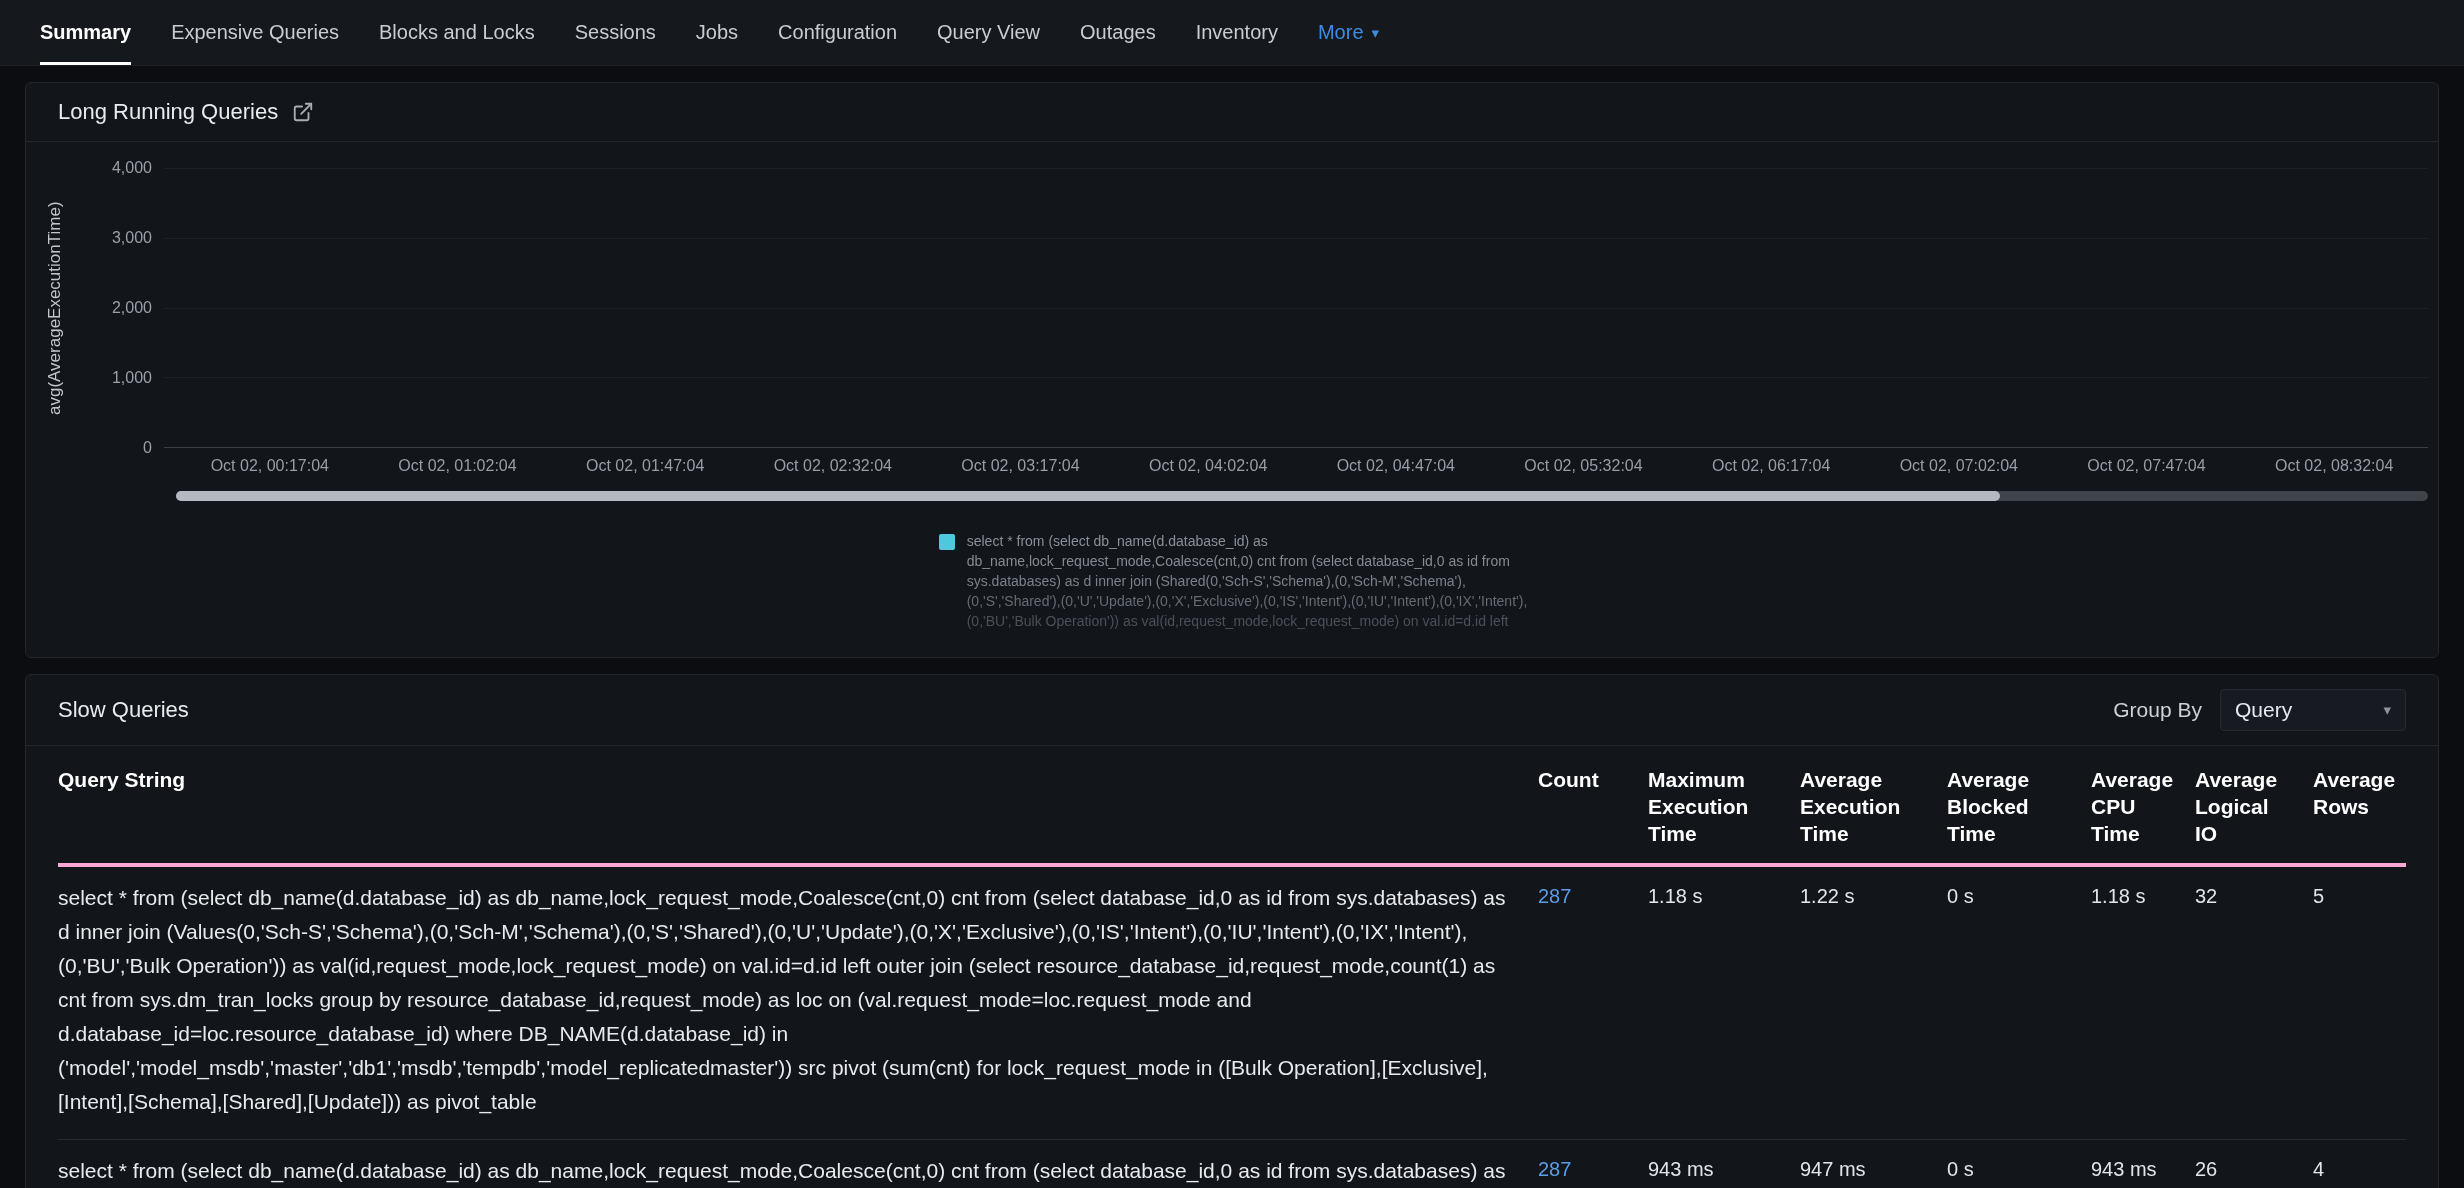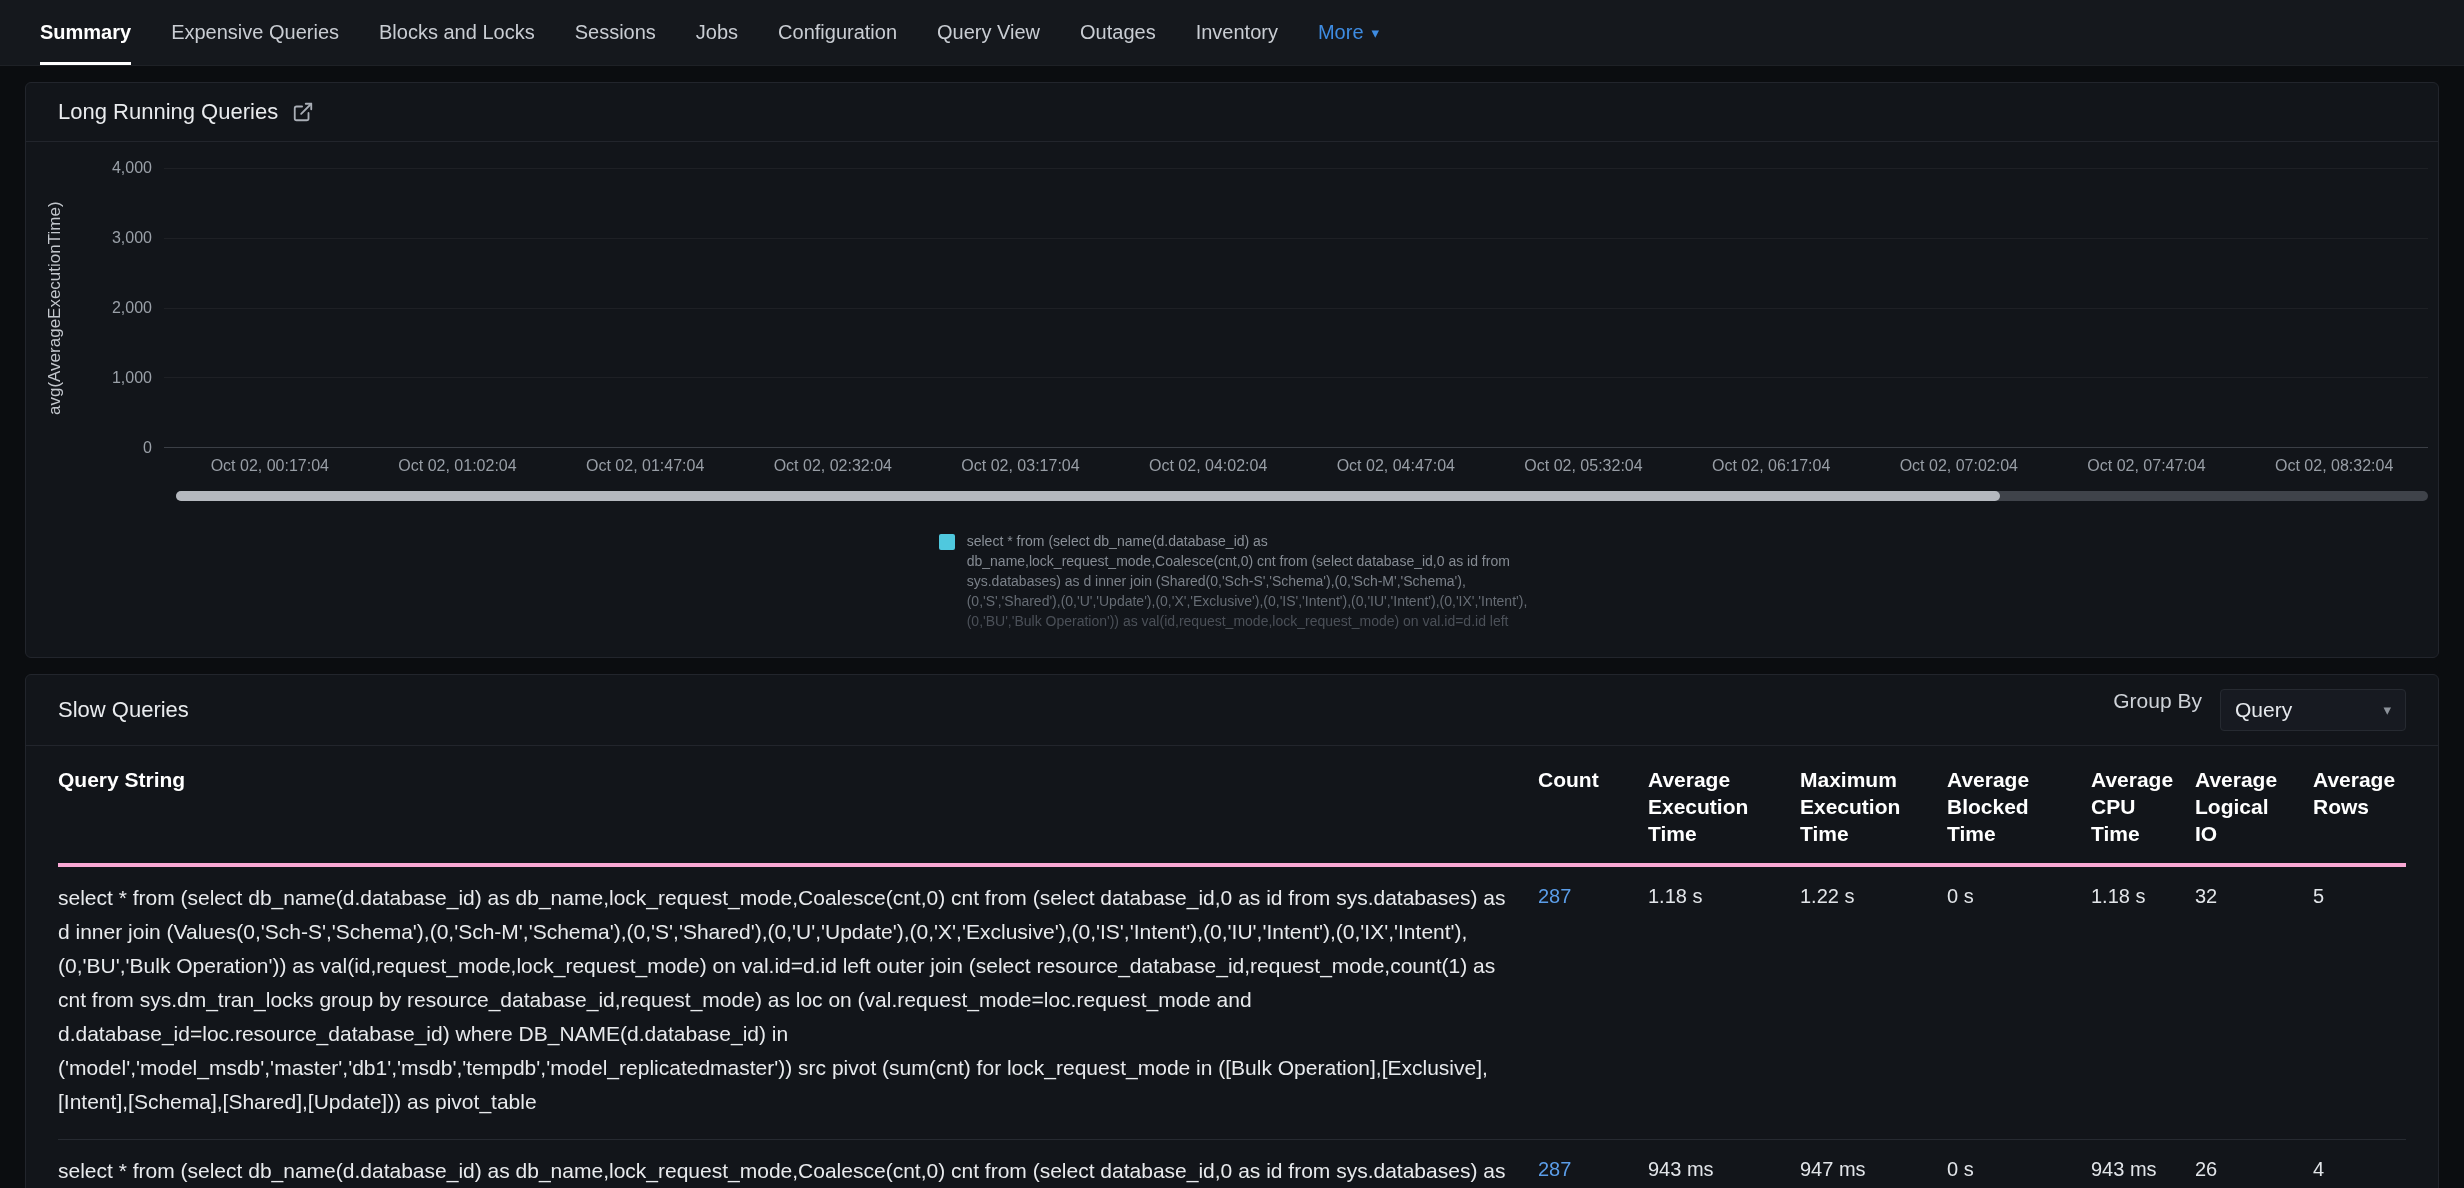--- a/index.html
+++ b/index.html
@@ -41,21 +41,21 @@
   .xtick { color:#989ea6; font-size:16px; text-align:center; white-space:nowrap; overflow:visible; }
   .scrollbar { margin:16px 0 0 138px; height:10px; background:#3f434a; border-radius:5px; position:relative; }
   .scroll-thumb { position:absolute; left:0; top:0; bottom:0; width:81%; background:#b5b9bf; border-radius:5px; }
   .legend { display:flex; gap:12px; width:fit-content; margin:30px auto 26px; }
   .swatch { width:16px; height:16px; border-radius:2px; margin-top:3px; flex:none; }
   .legend-lines { font-size:14px; line-height:20px; }
   .legend-lines div { white-space:nowrap; }
 
   
   .panel-head.split { justify-content:space-between; padding:14px 32px; }
-  .groupby { display:flex; align-items:flex-start; }
+  .groupby { display:flex; align-items:center; }
   .gb-label { color:#ced2d8; font-size:21px; }
   .dropdown { margin-left:18px; width:186px; height:42px; display:flex; align-items:center;
               padding:0 14px; background:#171a21; border:1px solid #262a31; border-radius:4px; cursor:pointer; }
   .dd-value { color:#e6e9ed; font-size:21px; }
   .dd-chev { margin-left:auto; color:#8d939b; font-size:15px; }
 
   .tbl { padding:0 32px; }
   .cols { display:grid; grid-template-columns:1480px 110px 152px 147px 144px 104px 118px 95px; }
   .thead { border-bottom:4px solid #f9a8d4; padding:20px 0 16px; }
   .th { color:#ffffff; font-weight:bold; font-size:21px; line-height:27px; padding-right:20px; }
@@ -403,22 +403,22 @@
         <span class="dd-value">Query</span>
         <span class="dd-chev">▾</span>
       </div>
     </div>
   </div>
 
   <div class="tbl">
     <div class="cols thead" id="thead">
         <div class="th">Query String</div>
         <div class="th">Count</div>
+        <div class="th">Maximum Execution Time</div>
         <div class="th">Average Execution Time</div>
-        <div class="th">Maximum Execution Time</div>
         <div class="th">Average Blocked Time</div>
         <div class="th">Average CPU Time</div>
         <div class="th">Average Logical IO</div>
         <div class="th">Average Rows</div>
       </div>
     <div id="tbody">
         <div class="cols trow">
           <div class="td query">select * from (select db_name(d.database_id) as db_name,lock_request_mode,Coalesce(cnt,0) cnt from (select database_id,0 as id from sys.databases) as d inner join (Values(0,'Sch-S','Schema'),(0,'Sch-M','Schema'),(0,'S','Shared'),(0,'U','Update'),(0,'X','Exclusive'),(0,'IS','Intent'),(0,'IU','Intent'),(0,'IX','Intent'),(0,'BU','Bulk Operation')) as val(id,request_mode,lock_request_mode) on val.id=d.id left outer join (select resource_database_id,request_mode,count(1) as cnt from sys.dm_tran_locks group by resource_database_id,request_mode) as loc on (val.request_mode=loc.request_mode and d.database_id=loc.resource_database_id) where DB_NAME(d.database_id) in ('model','model_msdb','master','db1','msdb','tempdb','model_replicatedmaster')) src pivot (sum(cnt) for lock_request_mode in ([Bulk Operation],[Exclusive],[Intent],[Schema],[Shared],[Update])) as pivot_table</div>
           <div class="td count">287</div>
           <div class="td">1.18 s</div>

